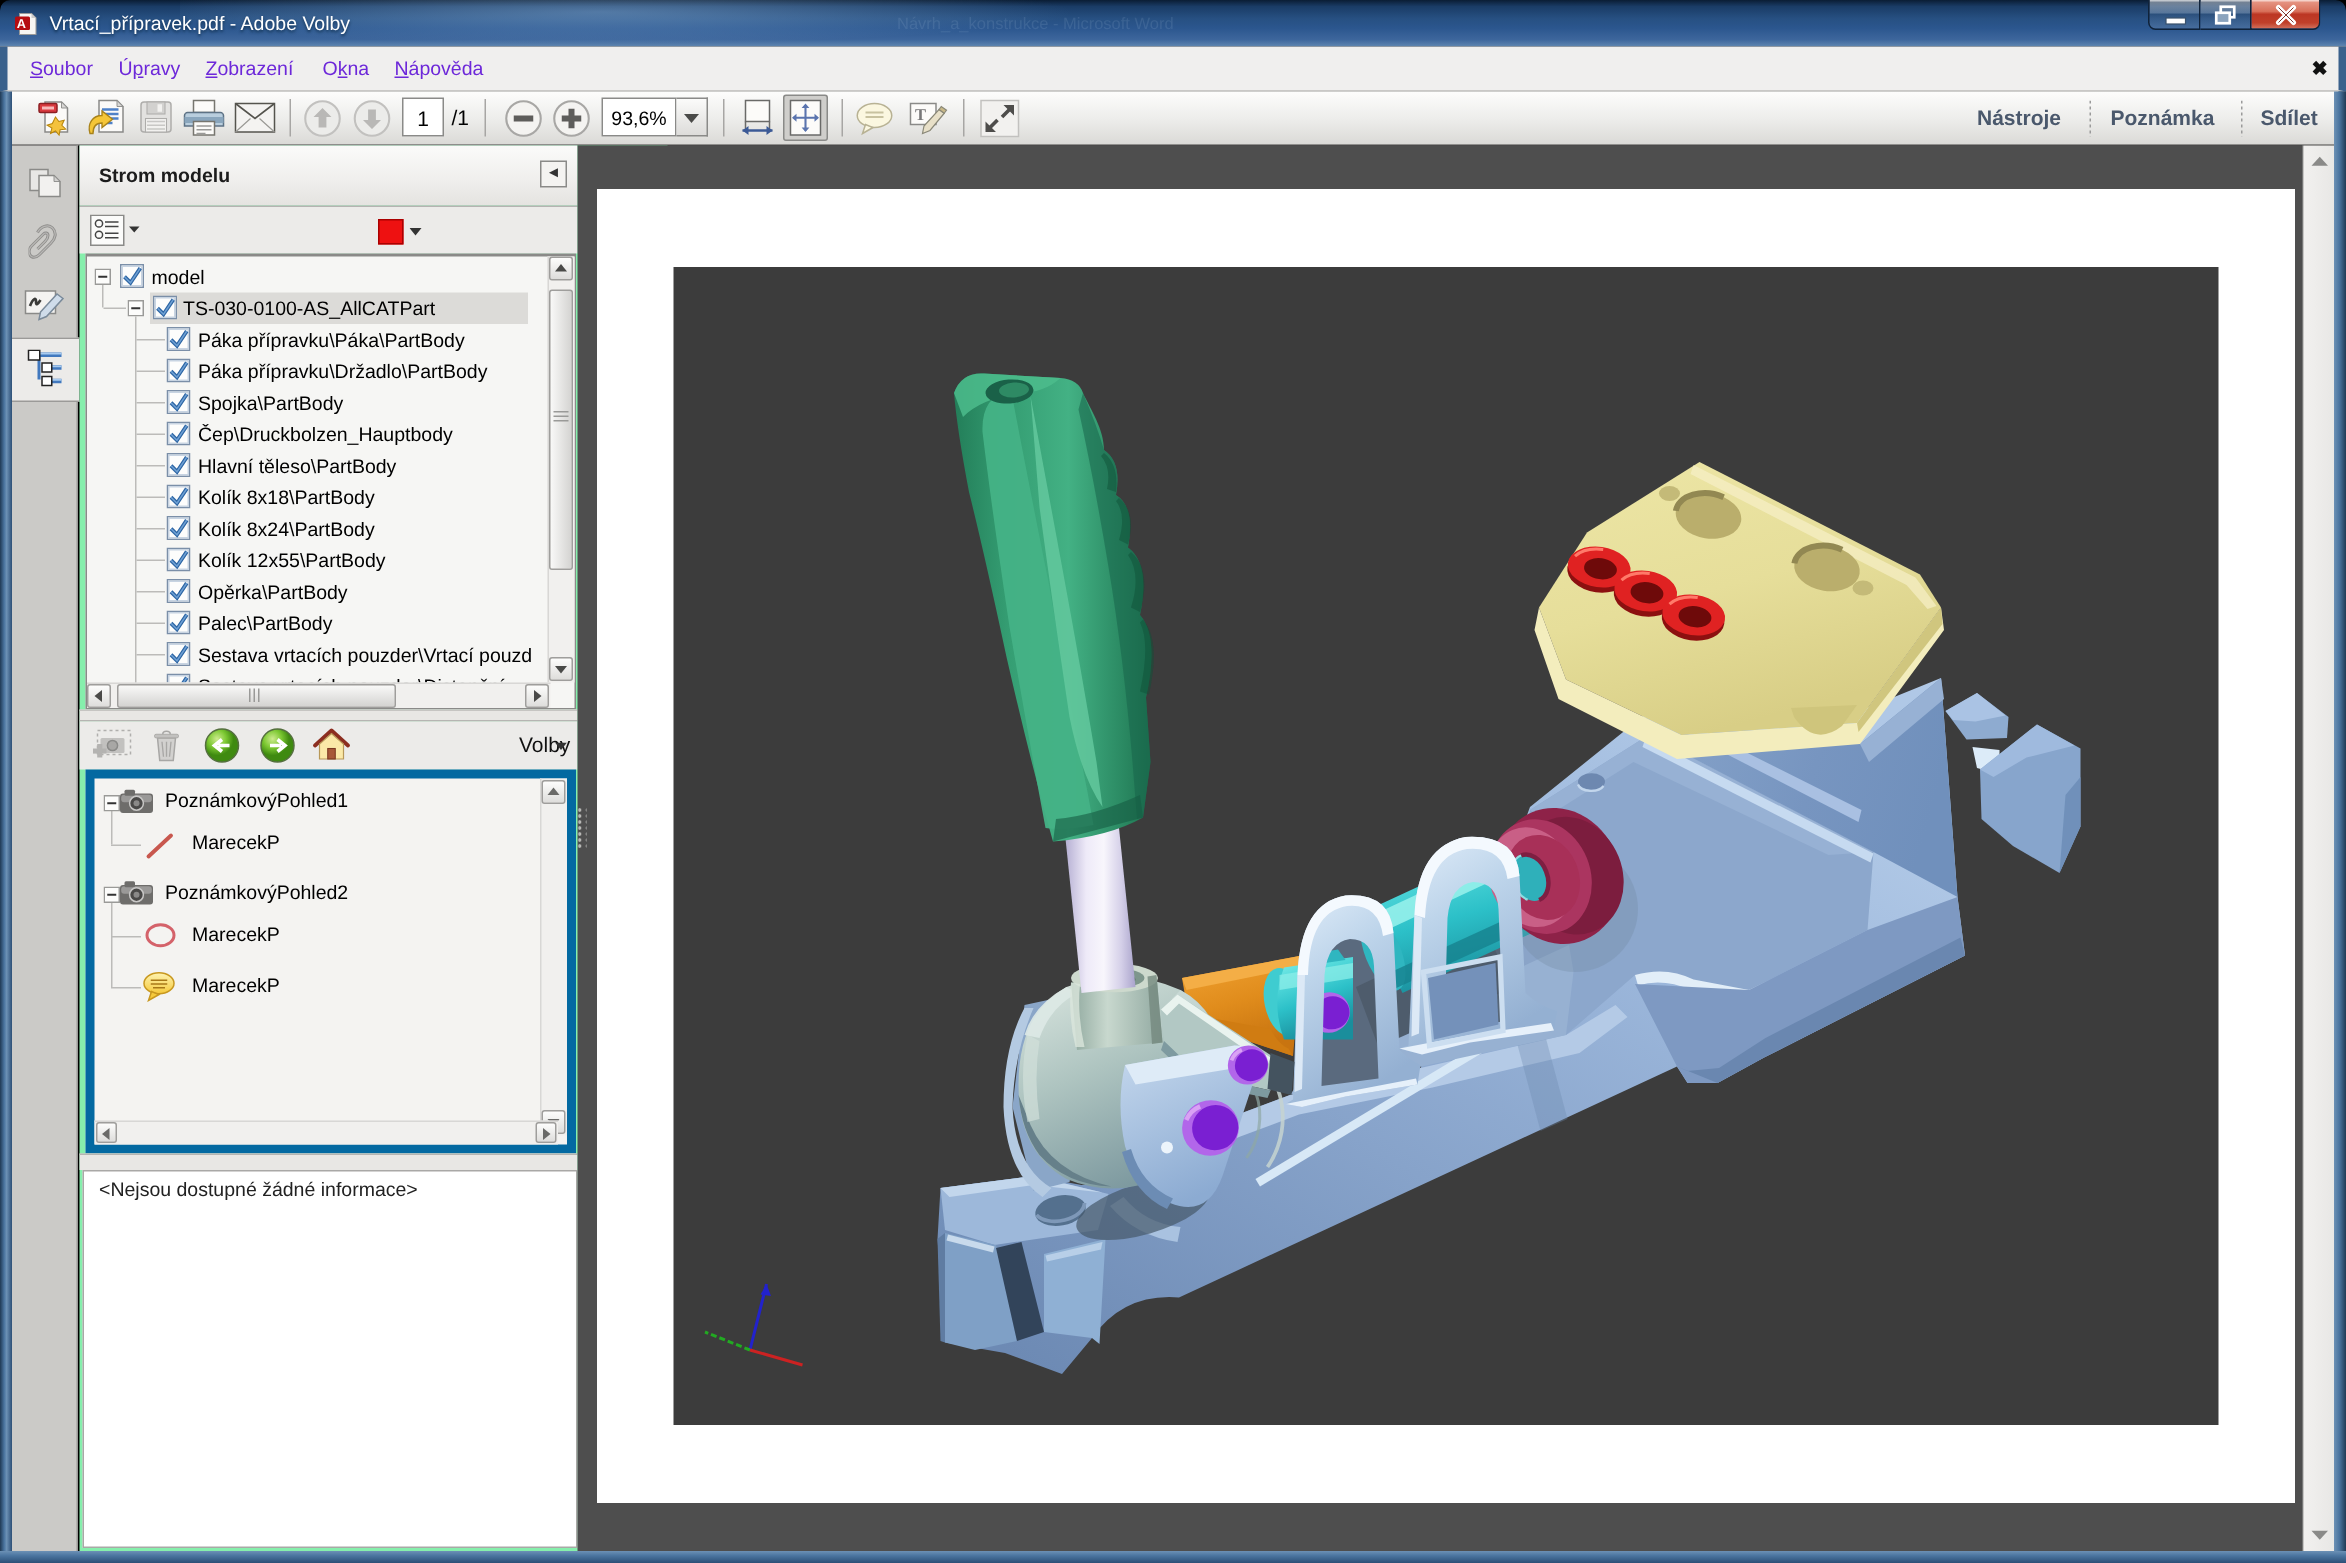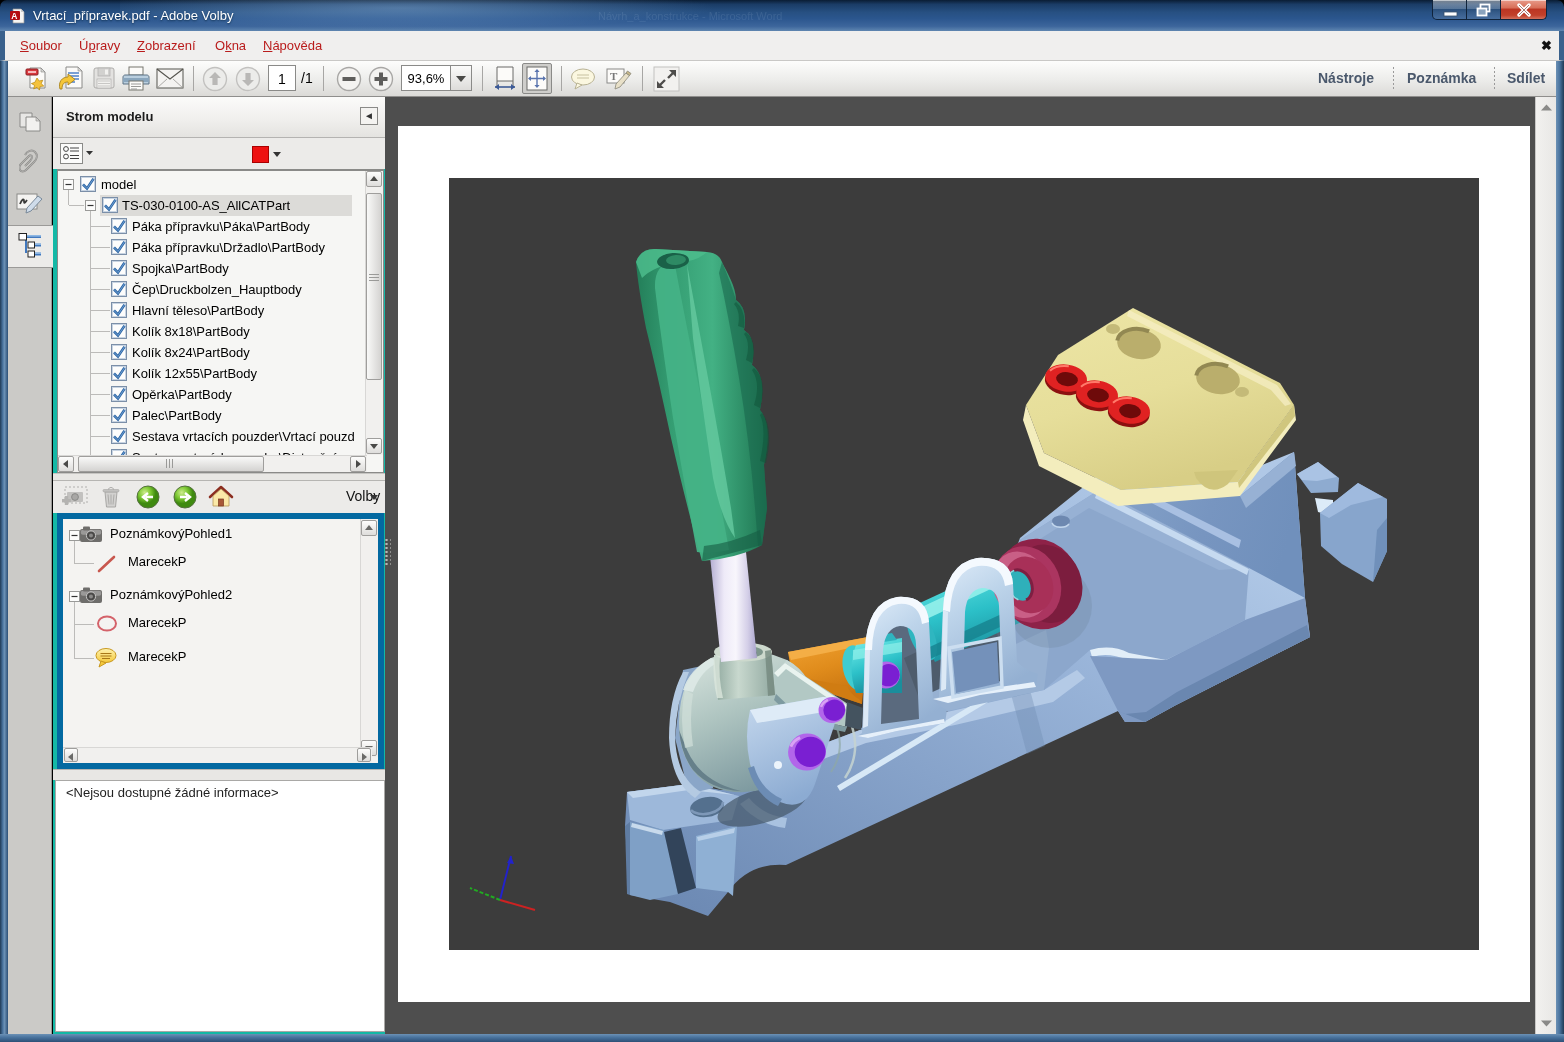--- a/index.html
+++ b/index.html
@@ -21,21 +21,21 @@
     background:linear-gradient(rgba(255,255,255,.45) 0%, rgba(205,220,235,.32) 45%, rgba(70,100,135,.25) 50%, rgba(120,150,185,.35) 100%);
     box-shadow:inset 0 1px 0 rgba(255,255,255,.55); }
   #btnmin { left:1432px; width:35px; border-radius:0 0 0 5px; }
   #btnmax { left:1467px; width:33px; border-left:none; border-right:none; }
   #btnclose { left:1500px; width:47px; border-radius:0 0 5px 0;
     background:linear-gradient(#e89b8a 0%, #d8705a 40%, #bc3623 50%, #c1402a 80%, #d3705c 100%); }
   .winbtn .g { position:absolute; left:0; top:0; width:100%; height:100%; display:flex; align-items:center; justify-content:center; color:#fff; }
 
   #menubar { left:0; top:31px; width:1564px; height:30px; background:#f0efee;
     border-left:5px solid #3a618c; border-right:5px solid #3a618c; border-bottom:1px solid #c9c8c6; }
-  #menubar .mi { position:absolute; top:7px; font-size:13px; color:#b91c1c; }
+  #menubar .mi { position:absolute; top:7px; font-size:13px; color:#6d28d9; }
   #menubar u { text-decoration:underline; }
   #menux { left:1536px; top:7px; font-size:13px; font-weight:bold; color:#111; }
 
   #toolbar { left:0; top:61px; width:1564px; height:36px;
     background:linear-gradient(#fdfdfc 0%, #ececea 55%, #dbdad7 100%);
     border-left:5px solid #3a618c; border-right:5px solid #3a618c; border-bottom:1px solid #8f8e8c; }
   .tsep { position:absolute; top:5px; width:1px; height:25px; background:#a7a6a4; }
   .tbtn-lbl { position:absolute; top:9px; font-size:14px; font-weight:bold; color:#4a586c; }
   .dotsep { position:absolute; top:6px; width:1px; height:24px;
     background-image:linear-gradient(#9a9a9a 50%, transparent 50%); background-size:1px 4px; }
@@ -46,21 +46,21 @@
   #frameR { left:1556px; top:61px; width:8px; height:973px;
     background:linear-gradient(90deg,#6c91b5 0%, #4a749f 45%, #203a55 100%); }
   #frameB { left:0; top:1034px; width:1564px; height:8px;
     background:linear-gradient(#6c91b5 0%, #4a749f 40%, #2c4f76 100%); }
 
   
   #iconstrip { left:8px; top:97px; width:44px; height:937px; background:#cbcac7; border-right:1px solid #9b9a98; }
   #navtab { left:8px; top:225px; width:45px; height:43px; background:#ecebe9; border-top:1px solid #9b9a98; border-bottom:1px solid #9b9a98; }
 
   
-  #panel { left:53px; top:97px; width:392px; height:937px; background:#14b8a6;padding-left:28px; }
+  #panel { left:53px; top:97px; width:392px; height:937px; background:#86efac;padding-left:28px; }
   #pheader { left:0; top:0; width:332px; height:41px;
     background:linear-gradient(#fbfbfa 0%, #efeeec 60%, #e4e3e0 100%); border-bottom:1px solid #b4b3b1; }
   #pheader .t { position:absolute; left:13px; top:12px; font-size:13px; font-weight:bold; color:#1c1c1c; }
   #collapsebtn { position:absolute; right:7px; top:10px; width:18px; height:18px; border:1px solid #8a8a88; background:#f4f3f1; font-size:10px; text-align:center; line-height:16px; color:#333; }
   #ptools { left:0; top:41px; width:332px; height:31px; background:#ecebe9; }
 
   #treebox { left:4px; top:72px; width:327px; height:304px; border:1px solid #8a8a88; border-top:2px solid #8a8a88; background:#f6f6f4; }
 
   .row { position:absolute; left:0; height:21px; font-size:13px; color:#000; white-space:nowrap; }
   .vrow { position:absolute; left:0; height:20px; font-size:13px; color:#000; white-space:nowrap; }

